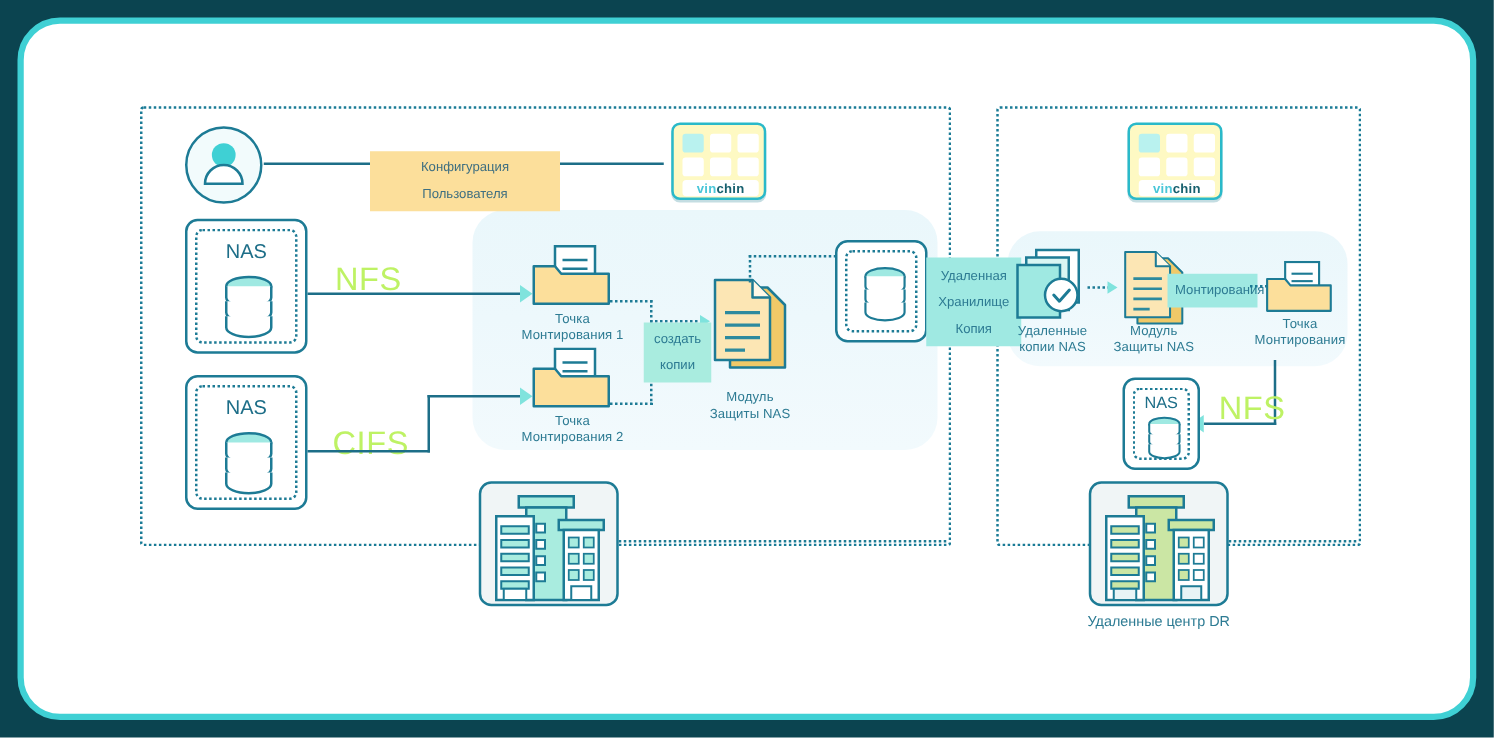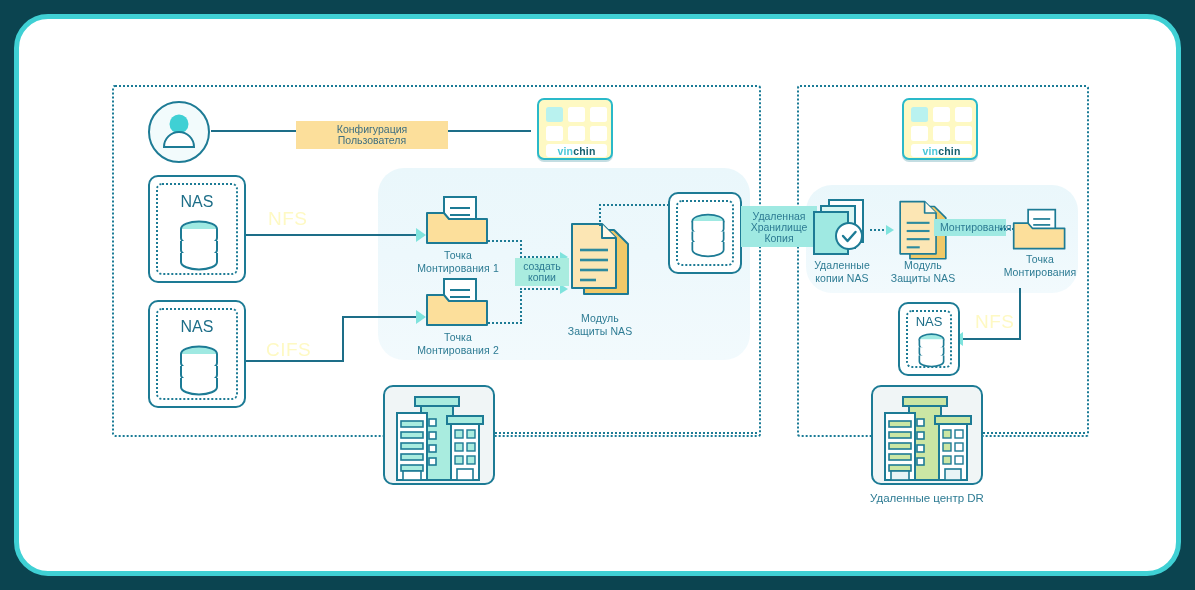--- a/index.html
+++ b/index.html
@@ -47,40 +47,40 @@
   }
   .caption{
     position:absolute;
     color:#2d7b93;
     font-size:11.5px;
     text-align:center;
     white-space:nowrap;
   }
   .proto{
     position:absolute;
-    color:#fef9c3;
-    font-size:19px;
+    color:#bef264;
+    font-size:26px;
     letter-spacing:.5px;
     white-space:nowrap;
   }
   .nastxt{
     position:absolute;
     color:#1d6e88;
     font-size:16px;
     text-align:center;
     width:100%;
     left:0;
   }
   .nastxt.sm{font-size:13px;}
 
   
   .tag{
     position:absolute;
     font-size:10.5px;
-    line-height:11px;
+    line-height:21px;
     text-align:center;
     color:#2d7b93;
     padding:3px 6px;
     box-sizing:border-box;
     white-space:pre-line;
   }
   .tag-amber{background:#fcdf9b;color:#3f6f80;}
   .tag-mint{background:#a9ecdf;color:#2d7b93;}
   .tag-mint2{background:#9fe9e2;color:#2d7b93;}
 

